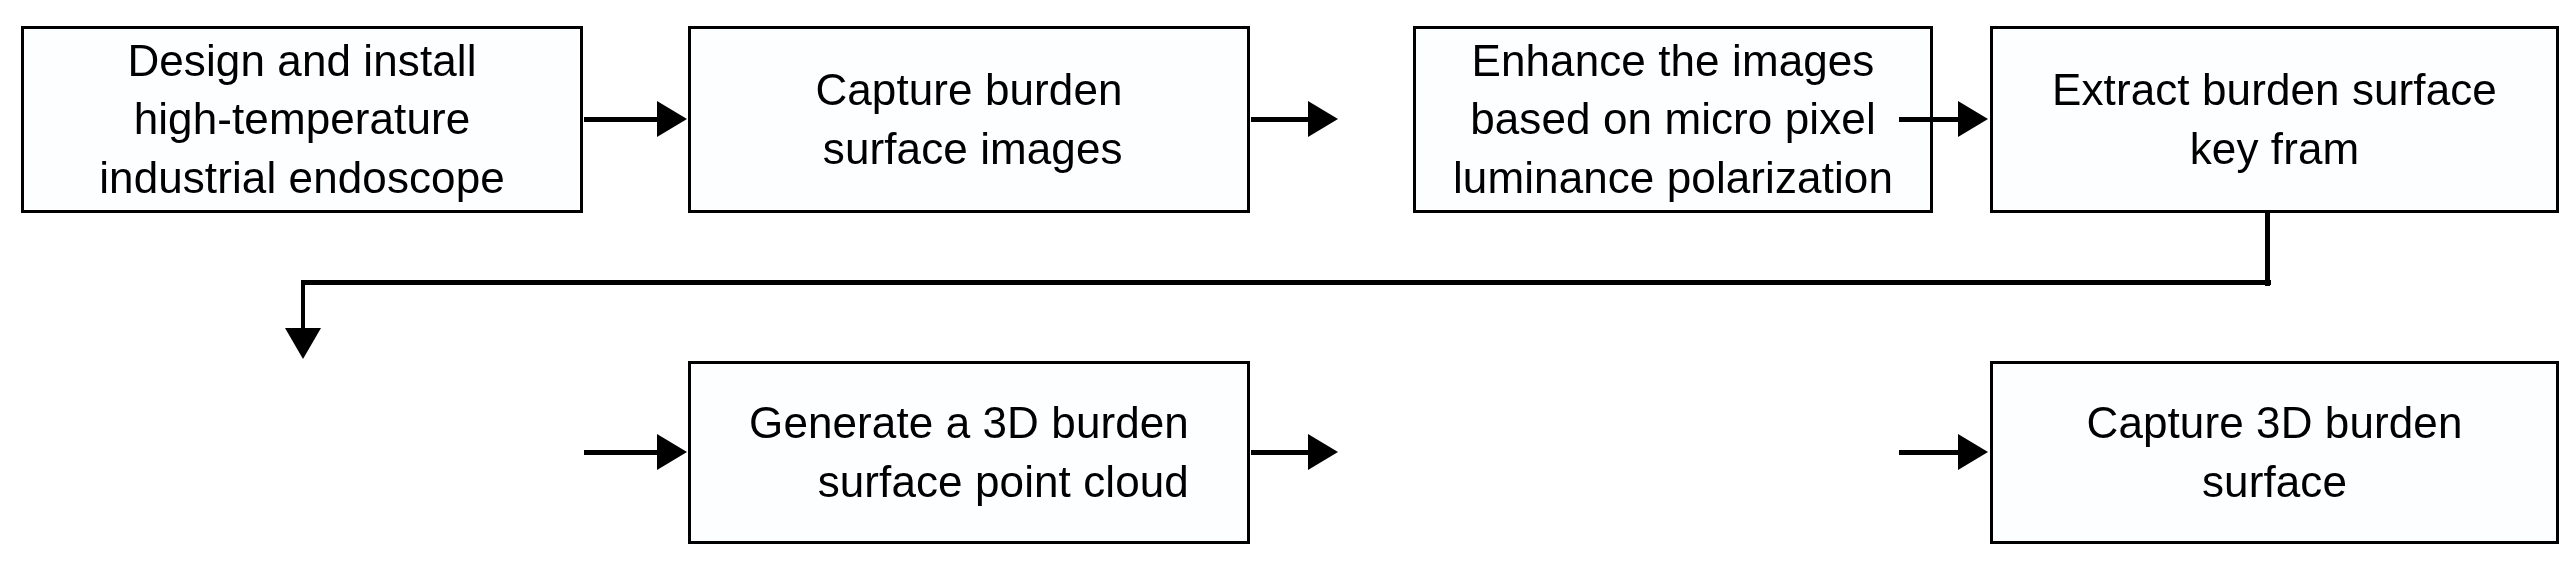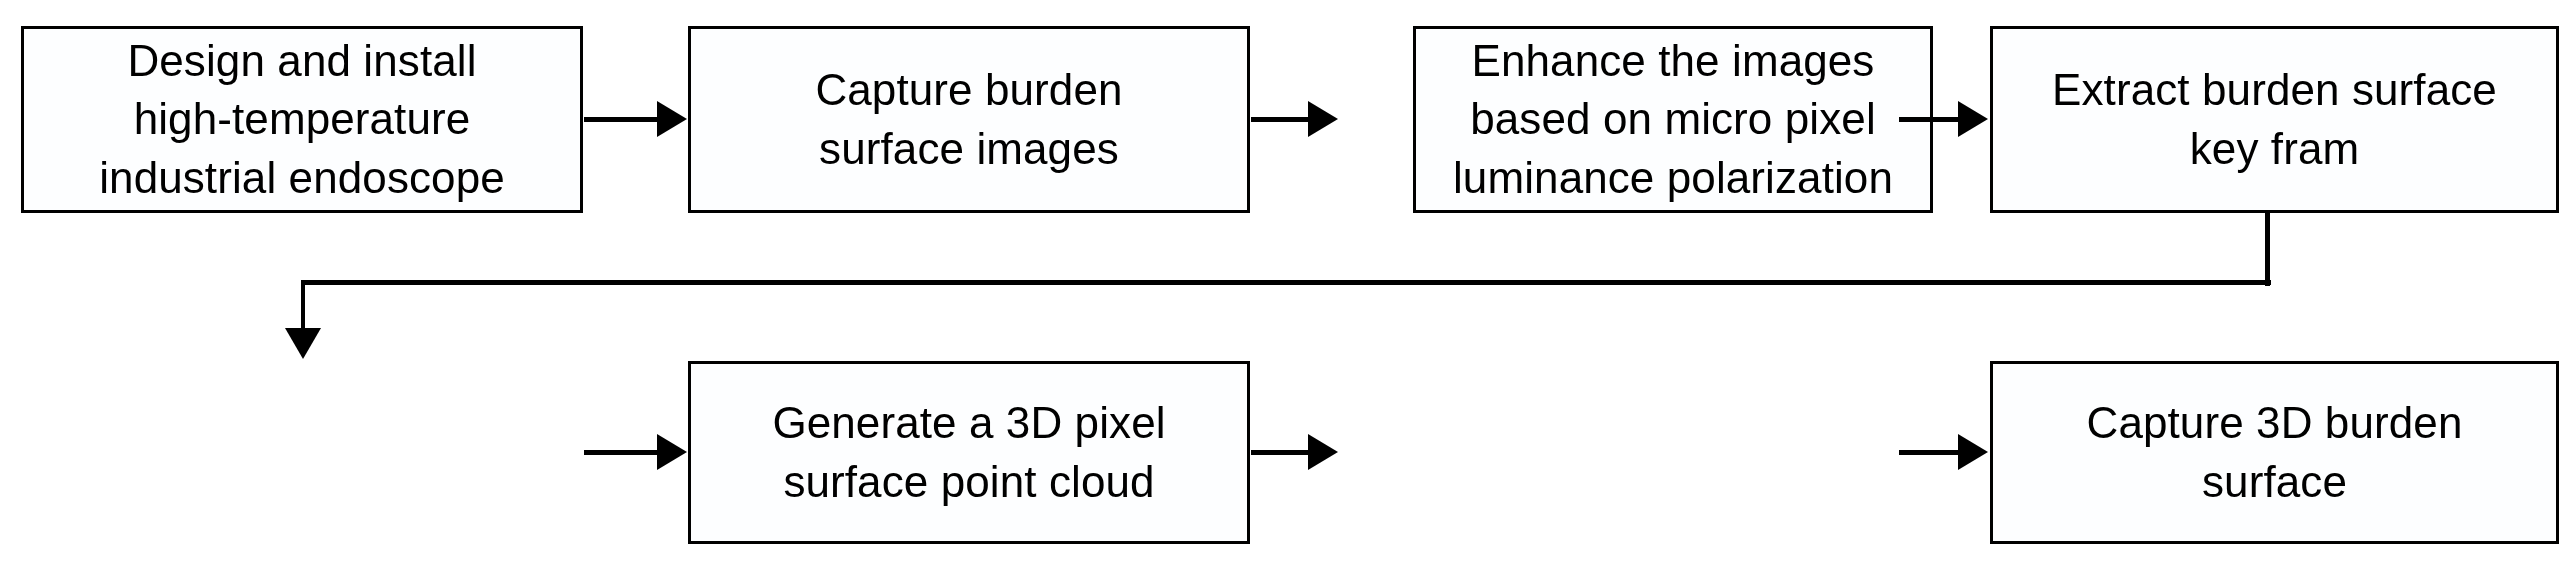--- a/index.html
+++ b/index.html
@@ -31,21 +31,21 @@
     line-height: 1.32;
     color: #000000;
     white-space: pre-line;
     letter-spacing: 0.1px;
   }
   
   .row-top  { top: 26px;  height: 187px; }
   .row-bot  { top: 361px; height: 183px; }
 
   .col-1 { left: 21px;   width: 562px; }
-  .col-2 { left: 688px;  width: 562px; }
+  .col-2 { left: 688px;  width: 562px; text-align: right; }
   .col-3 { left: 1373px; width: 520px; margin-left: 40px; }
   .col-4 { left: 1990px; width: 569px; justify-content: center; }
 
   
   .conn {
     position: absolute;
     background: #000000;
   }
   .h-line { height: 5.2px; }
   .v-line { width: 5.2px; }
@@ -111,21 +111,21 @@
 luminance polarization</span>
   </div>
 
   <div class="node row-top col-4">
     <span class="node-label">Extract burden surface
 key fram</span>
   </div>
 
 
   <div class="node row-bot col-2">
-    <span class="node-label">Generate a 3D pixel
+    <span class="node-label">Generate a 3D burden
 surface point cloud</span>
   </div>
 
 
   <div class="node row-bot col-4">
     <span class="node-label">Capture 3D burden
 surface</span>
   </div>
 
   <div class="conn h-line sh-t1"></div>

